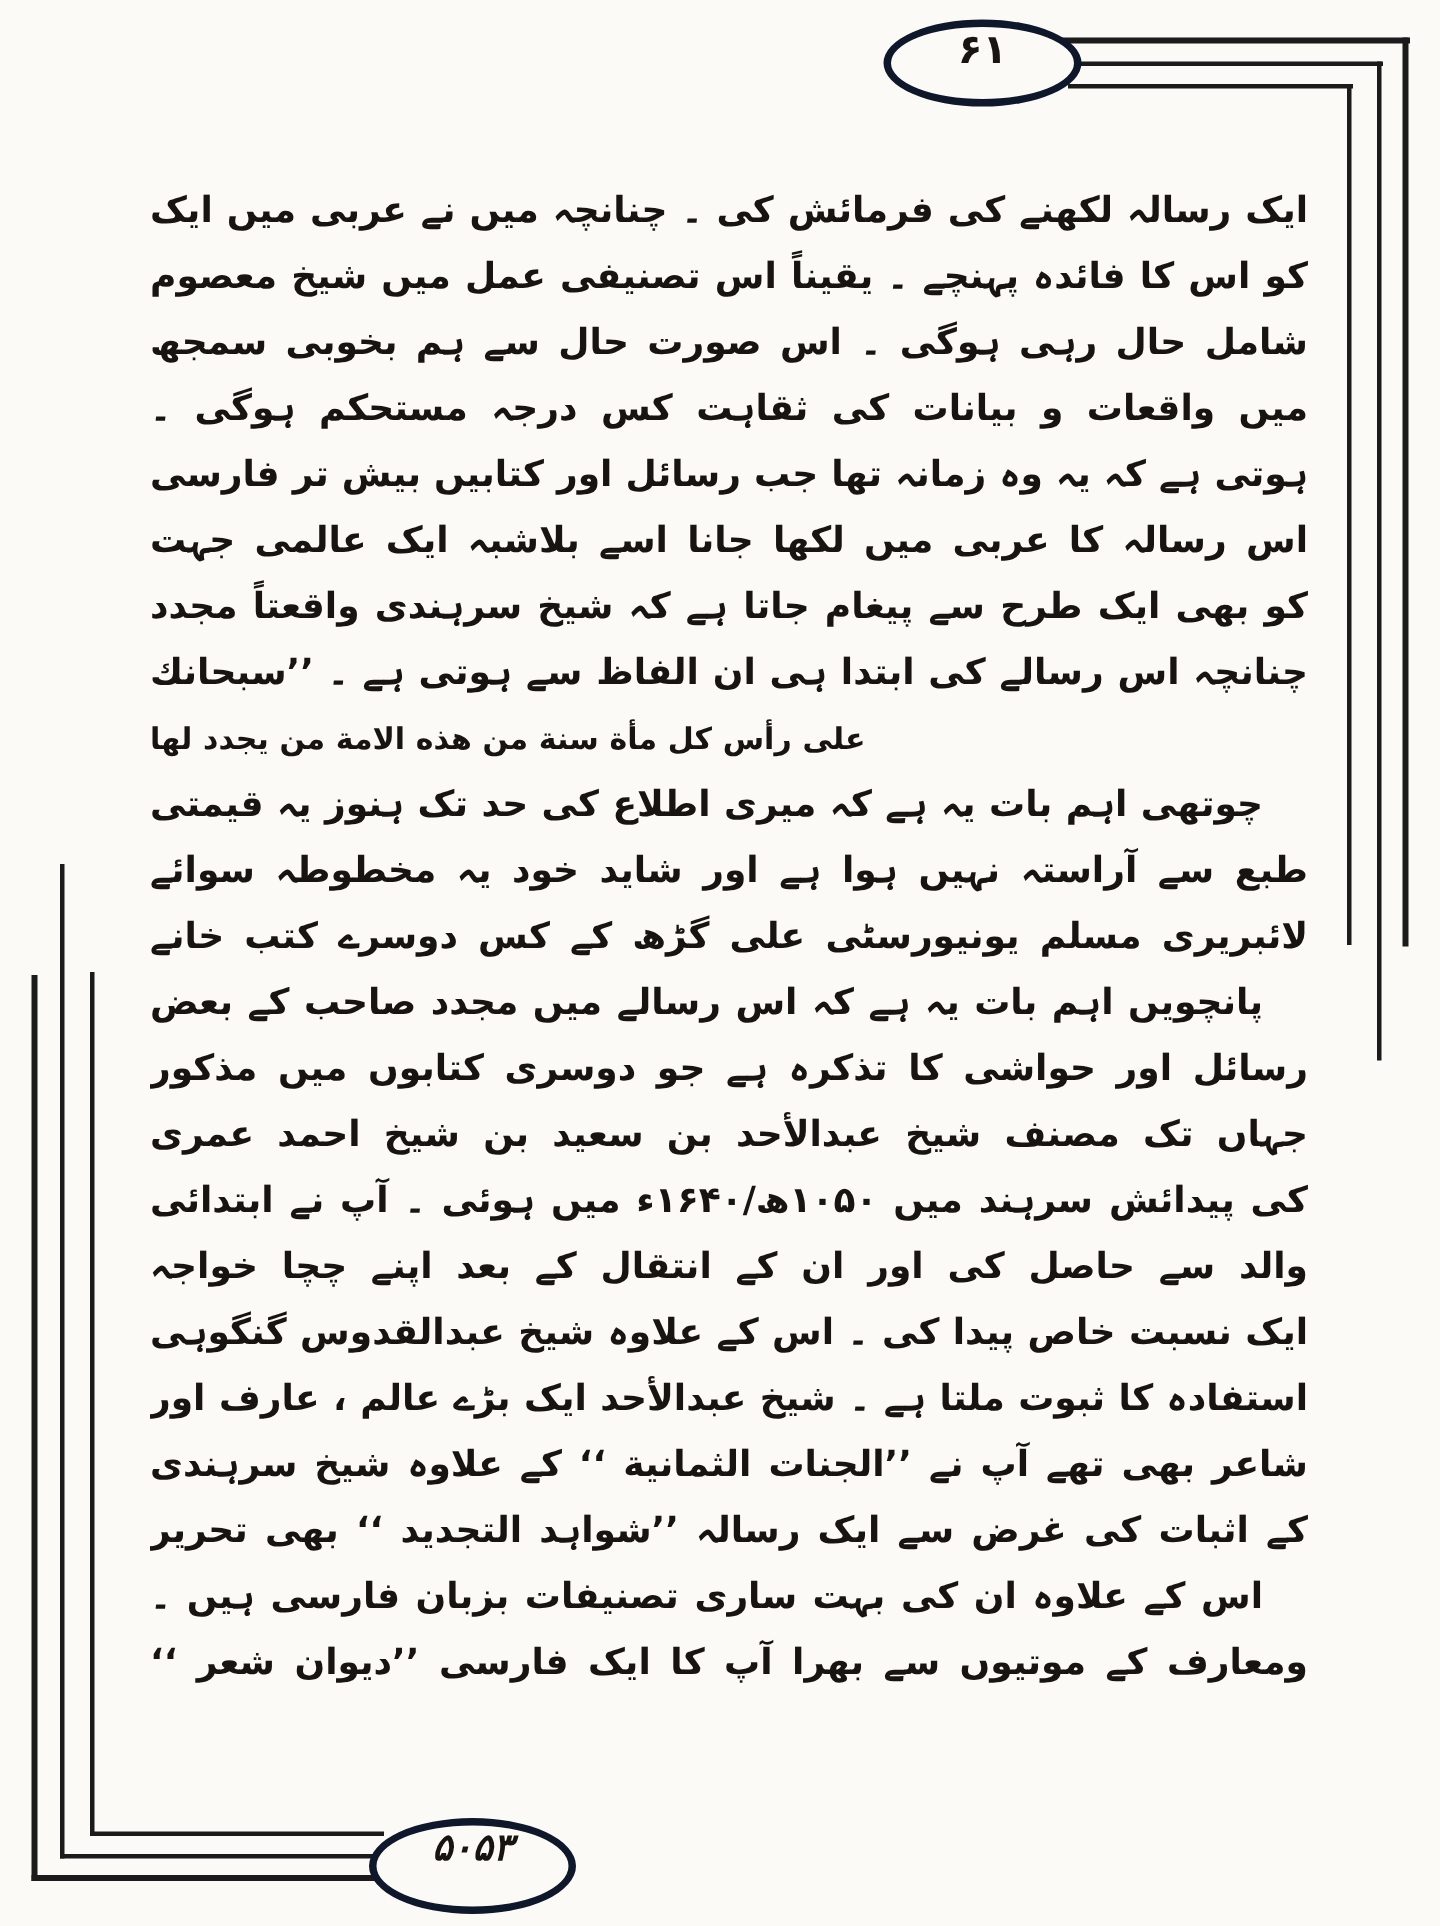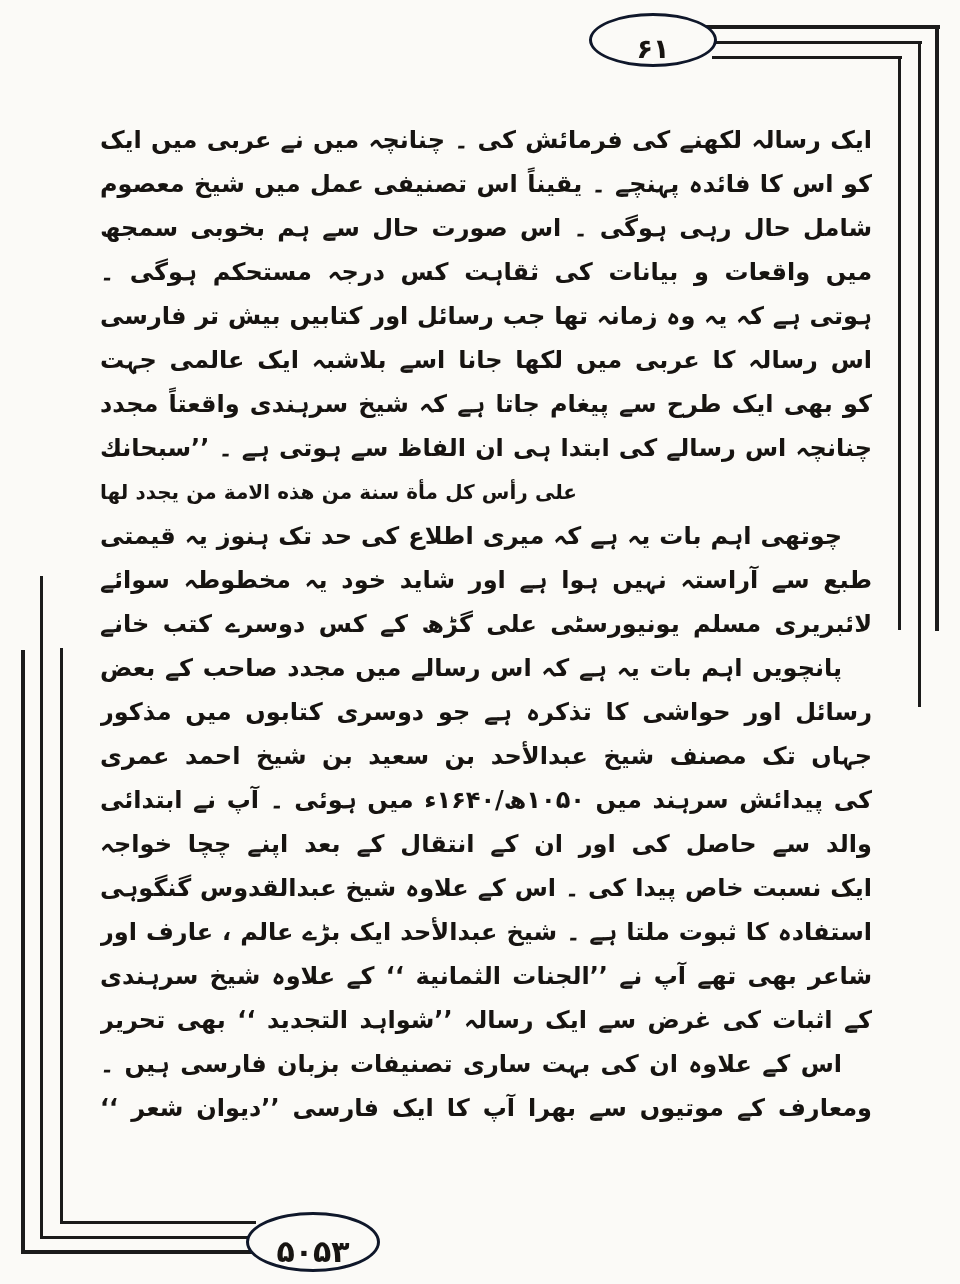--- a/index.html
+++ b/index.html
@@ -18,31 +18,31 @@
     color: #171411;
   }
   
   .frame-line {
     position: absolute;
     background: #1b1b1b;
   }
   
   .badge {
     position: absolute;
-    border: 3px solid #0f172a;
+    border: 5px solid #0f172a;
     border-radius: 50%;
     background: #fbfaf7;
     display: flex;
-    align-items: flex-end;
+    align-items: flex-start;
     justify-content: center;
     font-weight: bold;
     z-index: 5;
   }
   .badge-top    { left: 589px; top: 13px;   width: 122px; height: 48px; font-size: 27px; }
-  .badge-bottom { left: 246px; top: 1212px; width: 128px; height: 54px; font-size: 30px; letter-spacing: 2px; }
+  .badge-bottom { left: 246px; top: 1212px; width: 128px; height: 54px; font-size: 25px; letter-spacing: 2px; font-style: italic; }
 
   
   .text-block {
     position: absolute;
     top: 118px;
     right: 88px;
     width: 772px;
     direction: rtl;
     font-size: 24px;
     font-weight: bold;

